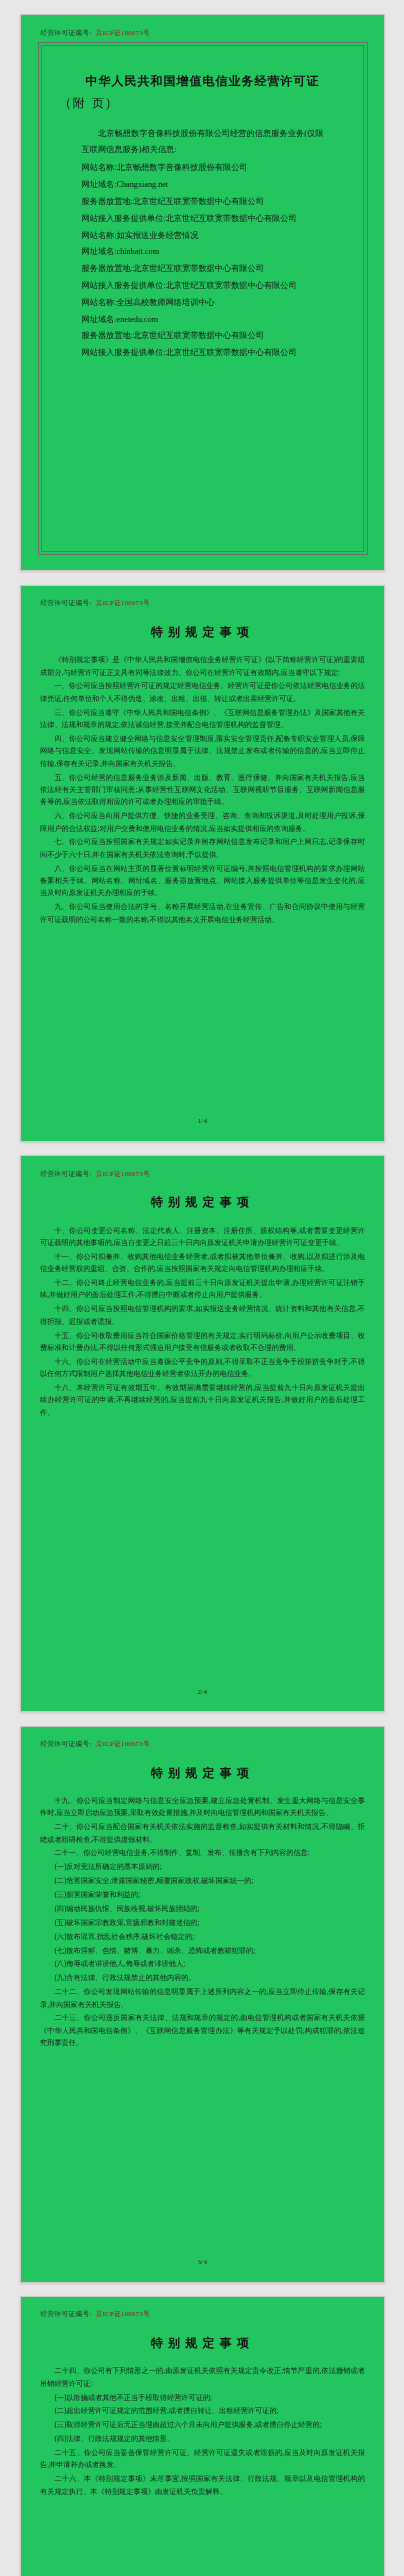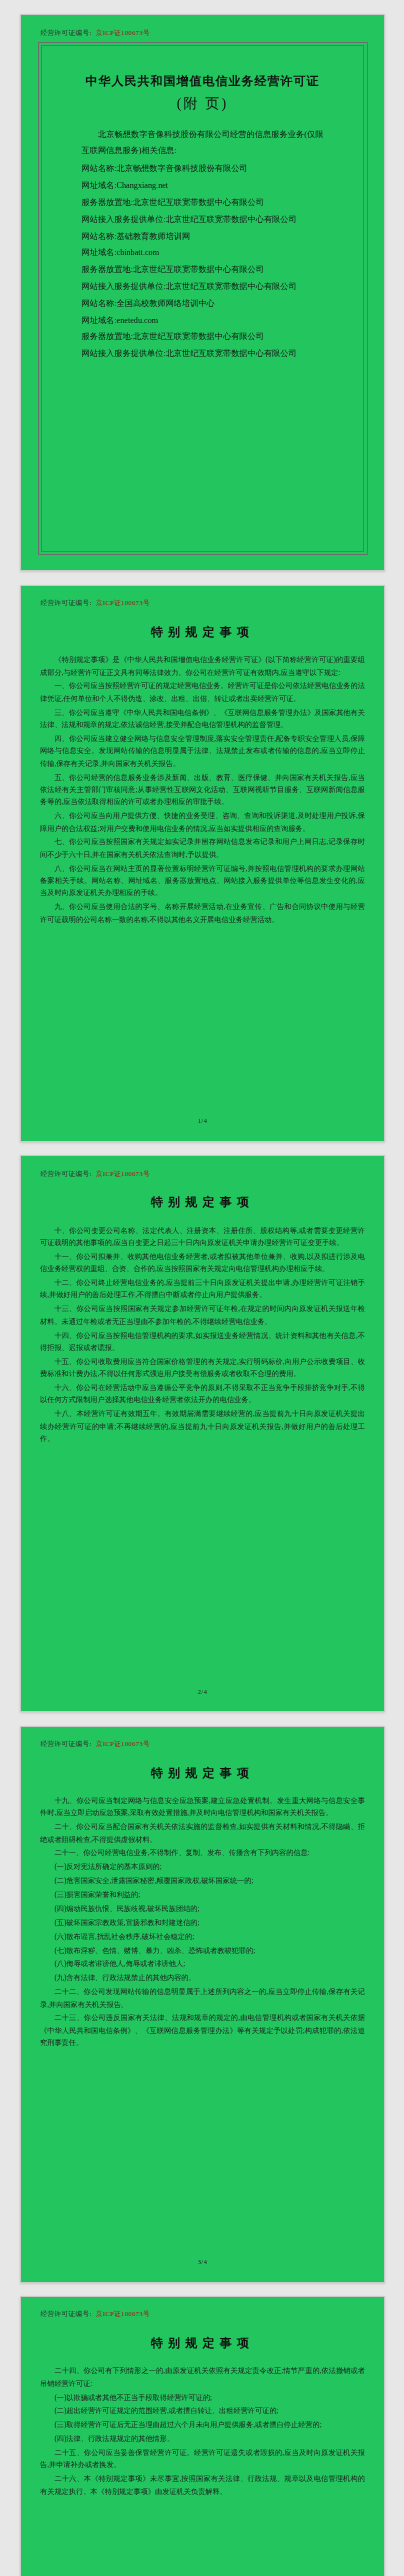--- a/index.html
+++ b/index.html
@@ -61,22 +61,22 @@
   .cert-title {
     margin: 11.3px 0 0;
     text-align: center;
     font-size: 12px;
     font-weight: 700;
     letter-spacing: 1px;
     line-height: 1.4;
     color: #111;
   }
   .cert-subtitle {
-    text-align: center;
-    font-size: 14px;
+    text-align: left;
+    font-size: 12px;
     margin-top: 5.2px;
     letter-spacing: 2.1px;
     color: #111;
   }
   .cert-body {
     margin: 13.4px auto 0;
     max-width: 242px;
     font-size: 8.2px;
     line-height: 2.05;
     color: #141414;
@@ -142,21 +142,21 @@
           <div>
 
               <p class="site-line">网站名称:北京畅想数字音像科技股份有限公司</p>
 
               <p class="site-line">网址域名:Changxiang.net</p>
 
               <p class="site-line">服务器放置地:北京世纪互联宽带数据中心有限公司</p>
 
               <p class="site-line">网站接入服务提供单位:北京世纪互联宽带数据中心有限公司</p>
 
-              <p class="site-line">网站名称:基础教育教师培训网</p>
+              <p class="site-line">网站名称:如实报送业务经营情况</p>
 
               <p class="site-line">网址域名:cbinbatt.com</p>
 
               <p class="site-line">服务器放置地:北京世纪互联宽带数据中心有限公司</p>
 
               <p class="site-line">网站接入服务提供单位:北京世纪互联宽带数据中心有限公司</p>
 
               <p class="site-line">网站名称:全国高校教师网络培训中心</p>
 
               <p class="site-line">网址域名:enetedu.com</p>
@@ -207,21 +207,20 @@
     </div>
     <h2 class="prov-title">特别规定事项</h2>
     <div class="prov-body">
 
         <p class="para">十、你公司变更公司名称、法定代表人、注册资本、注册住所、股权结构等,或者需要变更经营许可证载明的其他事项的,应当自变更之日起三十日内向原发证机关申请办理经营许可证变更手续。</p>
 
         <p class="para">十一、你公司拟兼并、收购其他电信业务经营者,或者拟被其他单位兼并、收购,以及拟进行涉及电信业务经营权的重组、合资、合作的,应当按照国家有关规定向电信管理机构办理相应手续。</p>
 
         <p class="para">十二、你公司终止经营电信业务的,应当提前三十日向原发证机关提出申请,办理经营许可证注销手续,并做好用户的善后处理工作,不得擅自中断或者停止向用户提供服务。</p>
 
-        <p class="para">十三、你公司应当按照国家有关规定参加经营许可证年检,在规定的时间内向原发证机关报送年检材料。未通过年检或者无正当理由不参加年检的,不得继续经营电信业务。</p>
 
         <p class="para">十四、你公司应当按照电信管理机构的要求,如实报送业务经营情况、统计资料和其他有关信息,不得拒报、迟报或者谎报。</p>
 
         <p class="para">十五、你公司收取费用应当符合国家价格管理的有关规定,实行明码标价,向用户公示收费项目、收费标准和计费办法,不得以任何形式强迫用户接受有偿服务或者收取不合理的费用。</p>
 
         <p class="para">十六、你公司在经营活动中应当遵循公平竞争的原则,不得采取不正当竞争手段排挤竞争对手,不得以任何方式限制用户选择其他电信业务经营者依法开办的电信业务。</p>
 
 
         <p class="para">十八、本经营许可证有效期五年。有效期届满需要继续经营的,应当提前九十日向原发证机关提出续办经营许可证的申请;不再继续经营的,应当提前九十日向原发证机关报告,并做好用户的善后处理工作。</p>
       </div>

